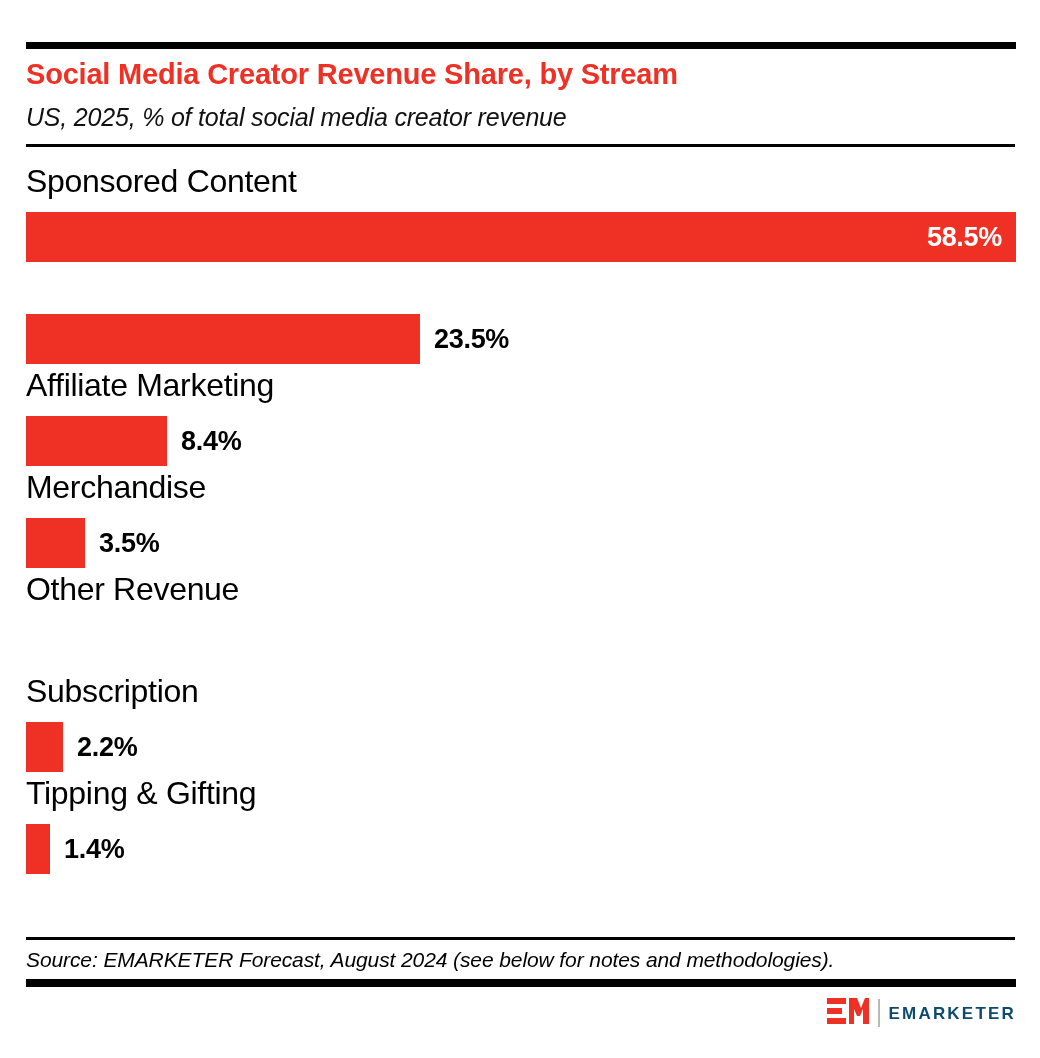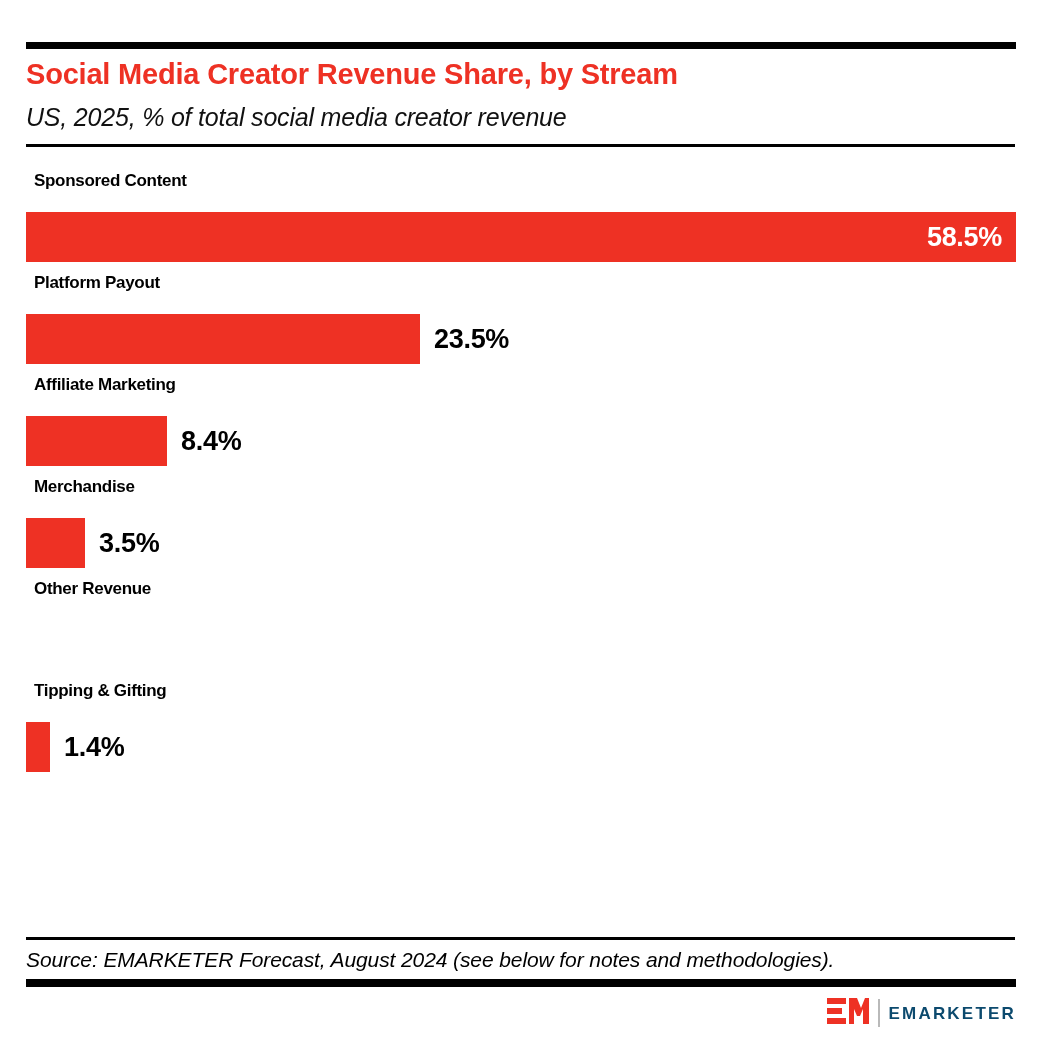--- a/index.html
+++ b/index.html
@@ -99,27 +99,26 @@
   }
   .bar-group {
     position: relative;
     width: 990px;
     height: 102px;
   }
   .cat-label {
     position: absolute;
     left: 0;
     top: 0;
-    font-size: 17px;
-    font-weight: bold;
+    font-size: 32px;
+    font-weight: normal;
     color: #000000;
     letter-spacing: -0.3px;
     white-space: nowrap;
     line-height: 30px;
-    margin-left: 8px;
   }
   .bar-row {
     position: absolute;
     left: 0;
     top: 46px;
     height: 50px;
     width: 990px;
   }
   .bar {
     position: absolute;
@@ -204,21 +203,20 @@
 
     <div class="plot" id="plot">
         <div class="bar-group">
           <div class="cat-label">Sponsored Content</div>
           <div class="bar-row">
             <div class="bar" style="width: 990px;"></div>
             <div class="val-inside" style="right: 14px;">58.5%</div>
           </div>
         </div>
         <div class="bar-group">
-          <div class="cat-label">Platform Payout</div>
           <div class="bar-row">
             <div class="bar" style="width: 394px;"></div>
             <div class="val-outside" style="left: 408px;">23.5%</div>
           </div>
         </div>
         <div class="bar-group">
           <div class="cat-label">Affiliate Marketing</div>
           <div class="bar-row">
             <div class="bar" style="width: 141px;"></div>
             <div class="val-outside" style="left: 155px;">8.4%</div>
@@ -226,20 +224,27 @@
         </div>
         <div class="bar-group">
           <div class="cat-label">Merchandise</div>
           <div class="bar-row">
             <div class="bar" style="width: 59px;"></div>
             <div class="val-outside" style="left: 73px;">3.5%</div>
           </div>
         </div>
         <div class="bar-group">
           <div class="cat-label">Other Revenue</div>
+        </div>
+        <div class="bar-group">
+          <div class="cat-label">Subscription</div>
+          <div class="bar-row">
+            <div class="bar" style="width: 37px;"></div>
+            <div class="val-outside" style="left: 51px;">2.2%</div>
+          </div>
         </div>
         <div class="bar-group">
           <div class="cat-label">Tipping &amp; Gifting</div>
           <div class="bar-row">
             <div class="bar" style="width: 24px;"></div>
             <div class="val-outside" style="left: 38px;">1.4%</div>
           </div>
         </div>
       </div>
 

